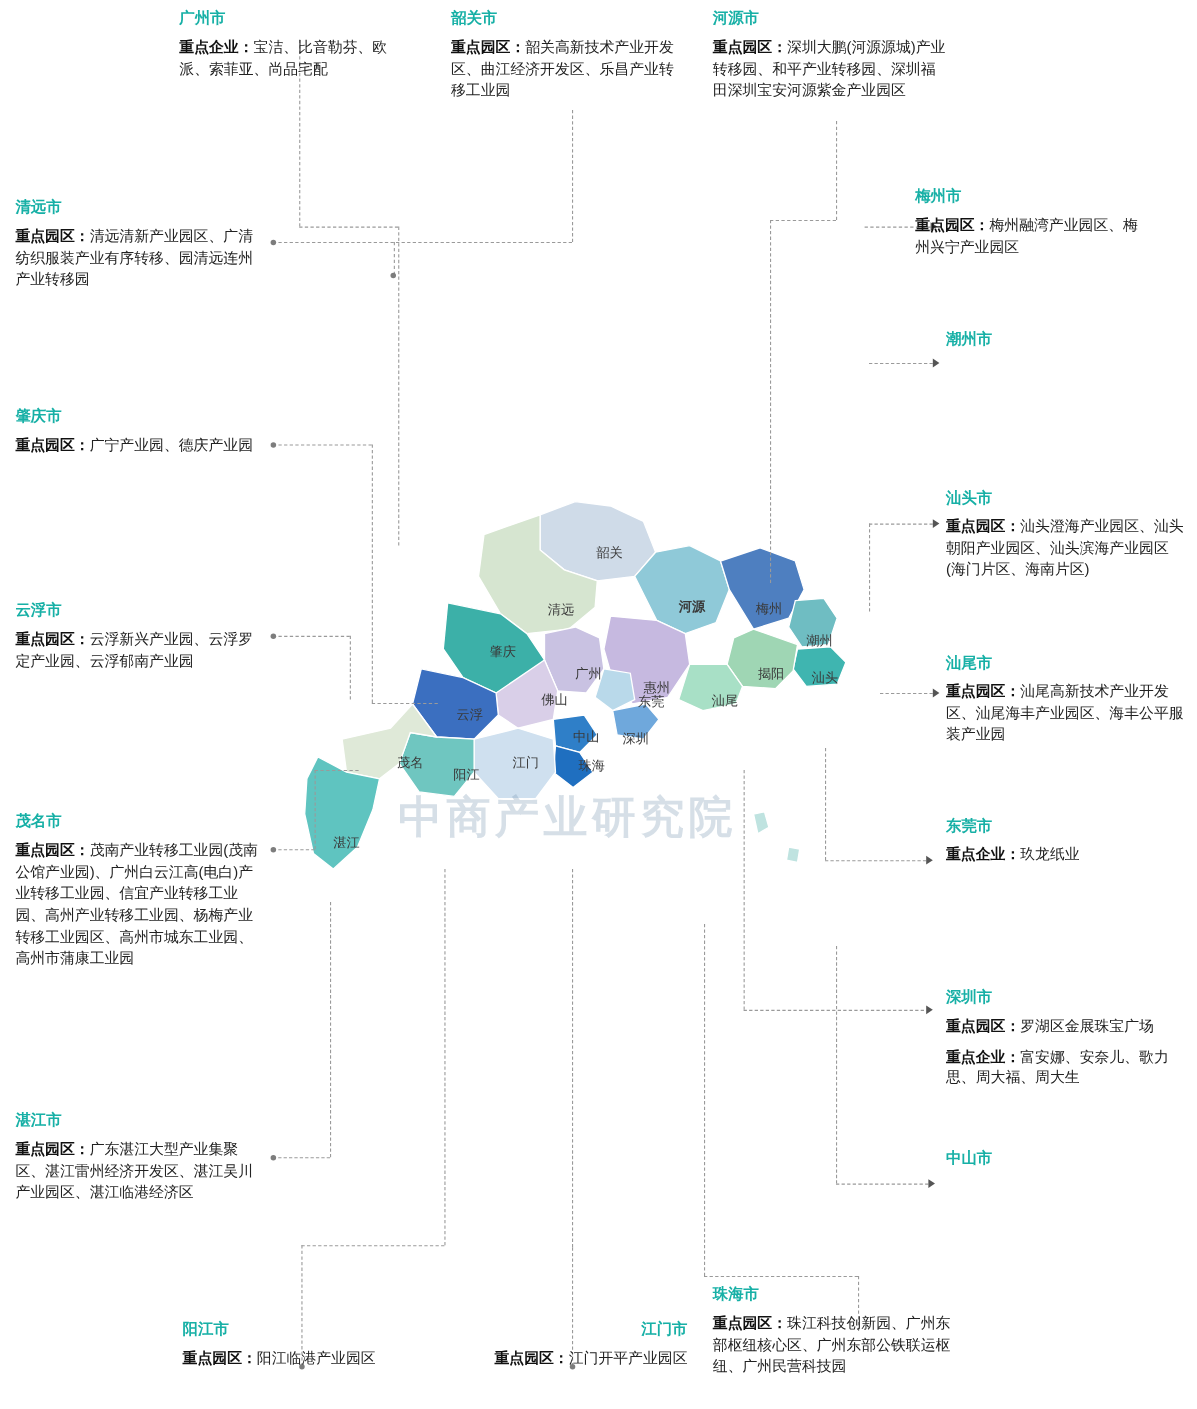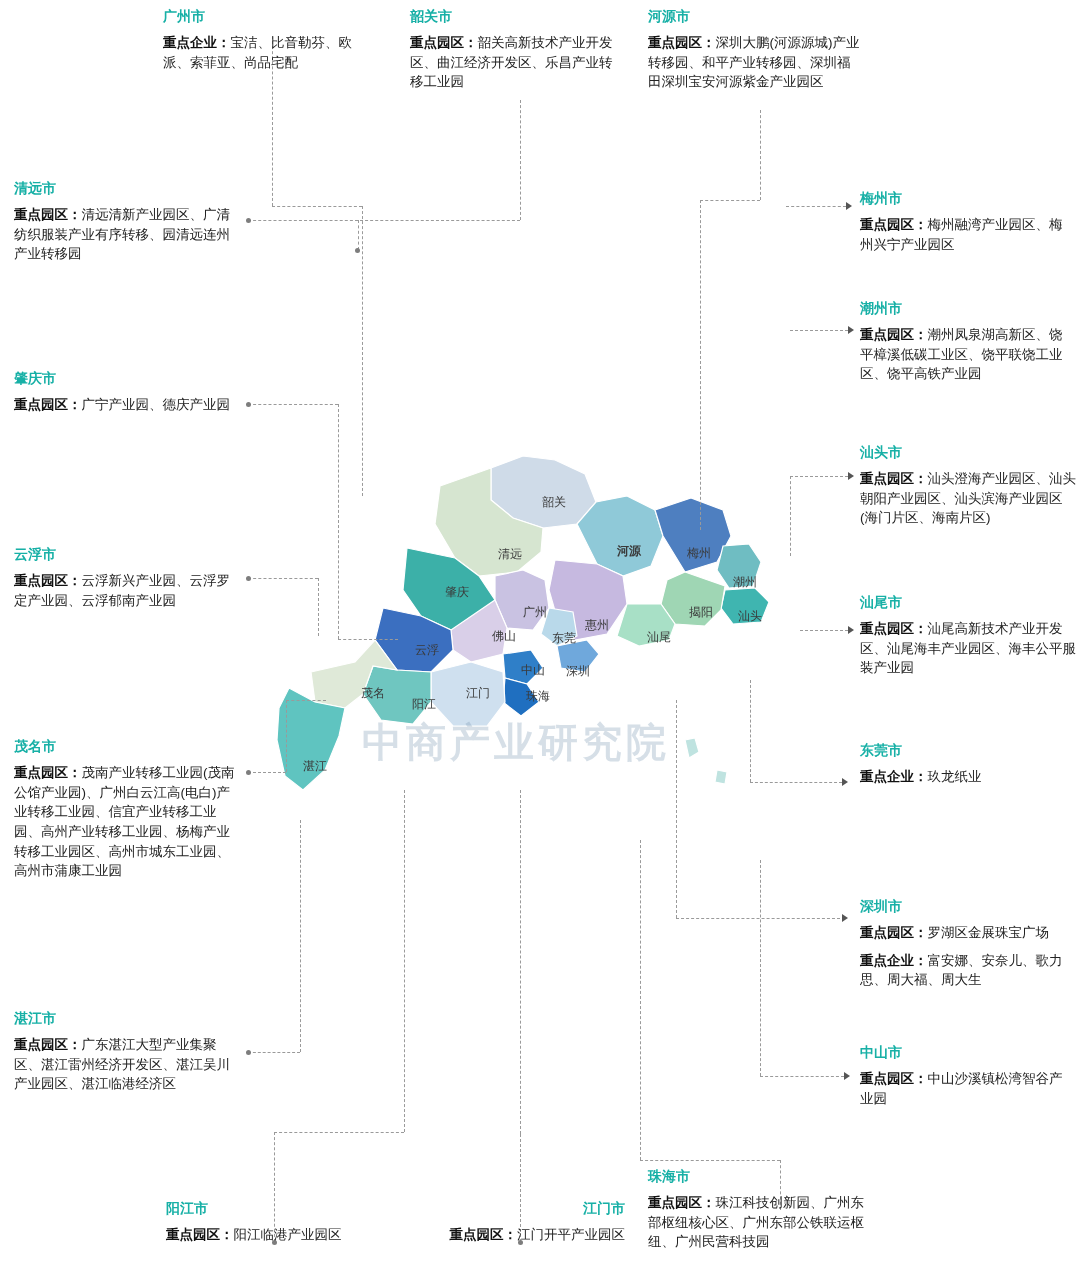--- a/index.html
+++ b/index.html
@@ -152,21 +152,21 @@
     <div class="maplabel" style="left: 498px; top: 546px; text-align: right;">清远</div>
     <div class="maplabel" style="left: 617px; top: 543px; font-weight: bold;">河源</div>
     <div class="maplabel" style="left: 687px; top: 545px;">梅州</div>
     <div class="maplabel" style="left: 733px; top: 574px;">潮州</div>
     <div class="maplabel" style="left: 445px; top: 584px;">肇庆</div>
     <div class="maplabel" style="left: 523px; top: 604px;">广州</div>
     <div class="maplabel" style="left: 585px; top: 617px;">惠州</div>
     <div class="maplabel" style="left: 689px; top: 604px;">揭阳</div>
     <div class="maplabel" style="left: 738px; top: 608px;">汕头</div>
     <div class="maplabel" style="left: 492px; top: 628px;">佛山</div>
-    <div class="maplabel" style="left: 552px; top: 630px; font-family: Liberation Mono, monospace;">东莞</div>
+    <div class="maplabel" style="left: 580px; top: 630px; font-family: Liberation Mono, monospace;">东莞</div>
     <div class="maplabel" style="left: 647px; top: 629px;">汕尾</div>
     <div class="maplabel" style="left: 415px; top: 642px;">云浮</div>
     <div class="maplabel" style="left: 566px; top: 663px;">深圳</div>
     <div class="maplabel" style="left: 466px; top: 685px;">江门</div>
     <div class="maplabel" style="left: 521px; top: 662px;">中山</div>
     <div class="maplabel" style="left: 526px; top: 688px;">珠海</div>
     <div class="maplabel" style="left: 361px; top: 685px;">茂名</div>
     <div class="maplabel" style="left: 412px; top: 696px;">阳江</div>
     <div class="maplabel" style="left: 303px; top: 758px;">湛江</div>
   </div>
@@ -298,28 +298,27 @@
 <div class="callout" style="left:410px; top:1198px; width:215px;text-align:right;">
   <span class="city">江门市</span>
   <span class="block"><span class="lbl">重点园区：</span><span class="txt">江门开平产业园区</span></span>
 </div>
 
 <div class="callout" style="left:648px; top:1166px; width:225px;">
   <span class="city">珠海市</span>
   <span class="block"><span class="lbl">重点园区：</span><span class="txt">珠江科技创新园、广州东部枢纽核心区、广州东部公铁联运枢纽、广州民营科技园</span></span>
 </div>
 
-<div class="callout right" style="left:860px; top:168px; width:214px;margin-top:20px;">
+<div class="callout right" style="left:832px; top:168px; width:214px;">
   <span class="city">梅州市</span>
   <span class="block"><span class="lbl">重点园区：</span><span class="txt">梅州融湾产业园区、梅州兴宁产业园区</span></span>
 </div>
 
 <div class="callout right" style="left:860px; top:298px; width:214px;">
   <span class="city">潮州市</span>
-  <span class="block"><span class="lbl">重点园区：</span><span class="txt">潮州凤泉湖高新区、饶平樟溪低碳工业区、饶平联饶工业区、饶平高铁产业园</span></span>
 </div>
 
 <div class="callout right" style="left:860px; top:442px; width:220px;">
   <span class="city">汕头市</span>
   <span class="block"><span class="lbl">重点园区：</span><span class="txt">汕头澄海产业园区、汕头朝阳产业园区、汕头滨海产业园区(海门片区、海南片区)</span></span>
 </div>
 
 <div class="callout right" style="left:860px; top:592px; width:220px;">
   <span class="city">汕尾市</span>
   <span class="block"><span class="lbl">重点园区：</span><span class="txt">汕尾高新技术产业开发区、汕尾海丰产业园区、海丰公平服装产业园</span></span>
@@ -331,14 +330,13 @@
 </div>
 
 <div class="callout right" style="left:860px; top:896px; width:214px;">
   <span class="city">深圳市</span>
   <span class="block"><span class="lbl">重点园区：</span><span class="txt">罗湖区金展珠宝广场</span></span>
   <span class="block"><span class="lbl">重点企业：</span><span class="txt">富安娜、安奈儿、歌力思、周大福、周大生</span></span>
 </div>
 
 <div class="callout right" style="left:860px; top:1042px; width:214px;">
   <span class="city">中山市</span>
-  <span class="block"><span class="lbl">重点园区：</span><span class="txt">中山沙溪镇松湾智谷产业园</span></span>
 </div>
 
 </body></html>

